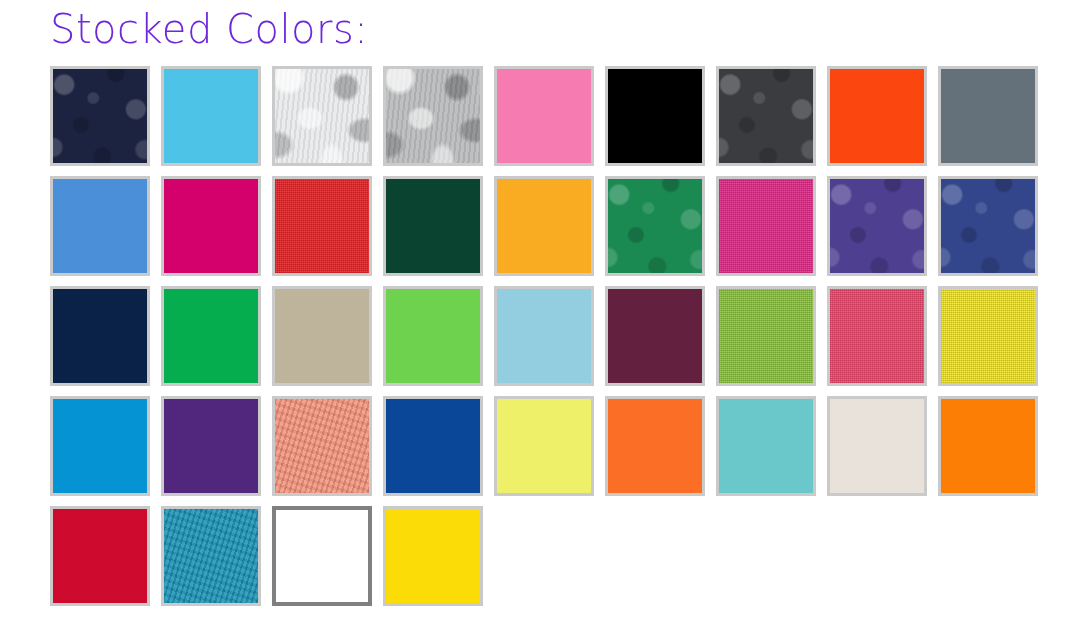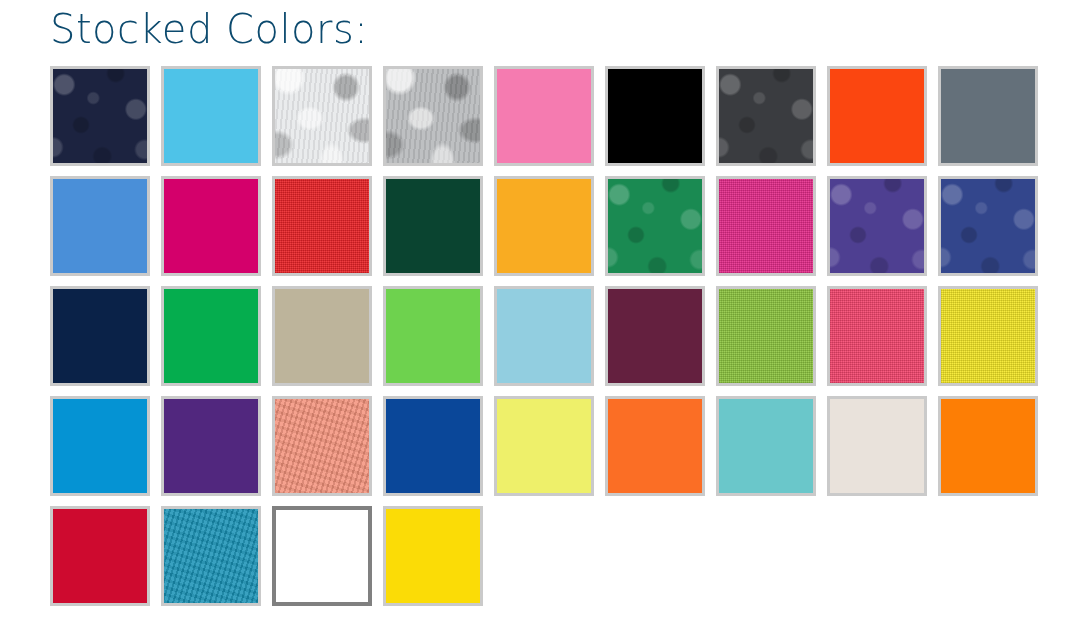--- a/index.html
+++ b/index.html
@@ -28,21 +28,21 @@
   #swatch-heading {
     position: absolute;
     left: 50px;
     top: 2px;
     margin: 0;
     font-family: "DejaVu Sans", "Liberation Sans", sans-serif;
     font-size: 40px;
     line-height: 54px;
     font-weight: 300;
     letter-spacing: 0.5px;
-    color: #0c4a6e;
+    color: #6d28d9;
     white-space: nowrap;
   }
 
   
   #swatch-grid {
     position: absolute;
     left: 50px;
     top: 66px;
     width: 1000px;
     display: flex;

